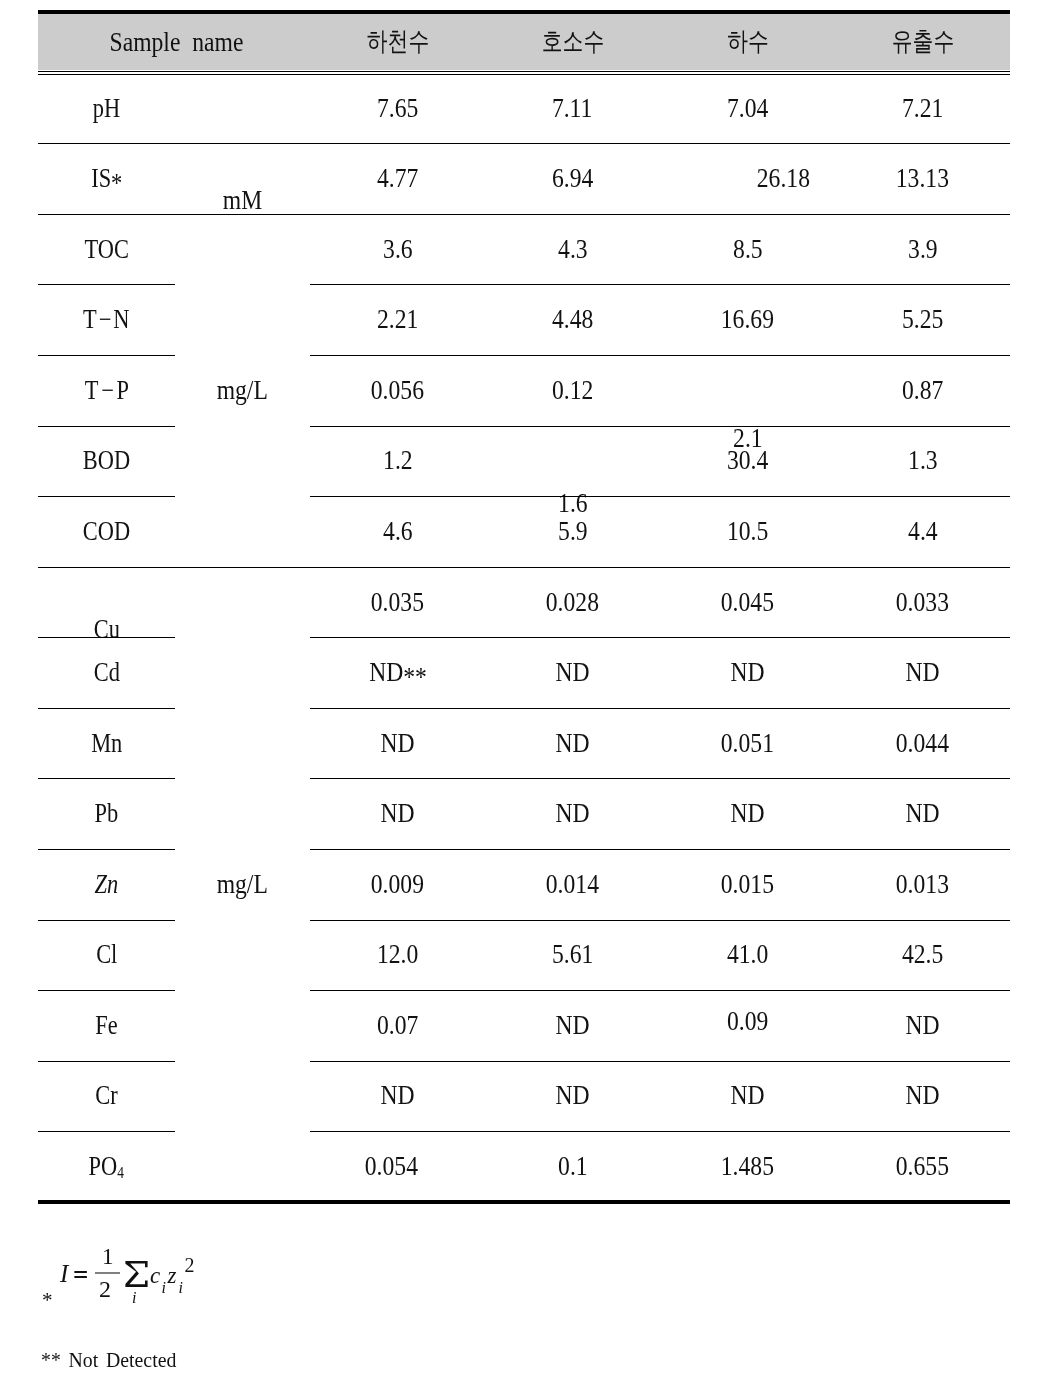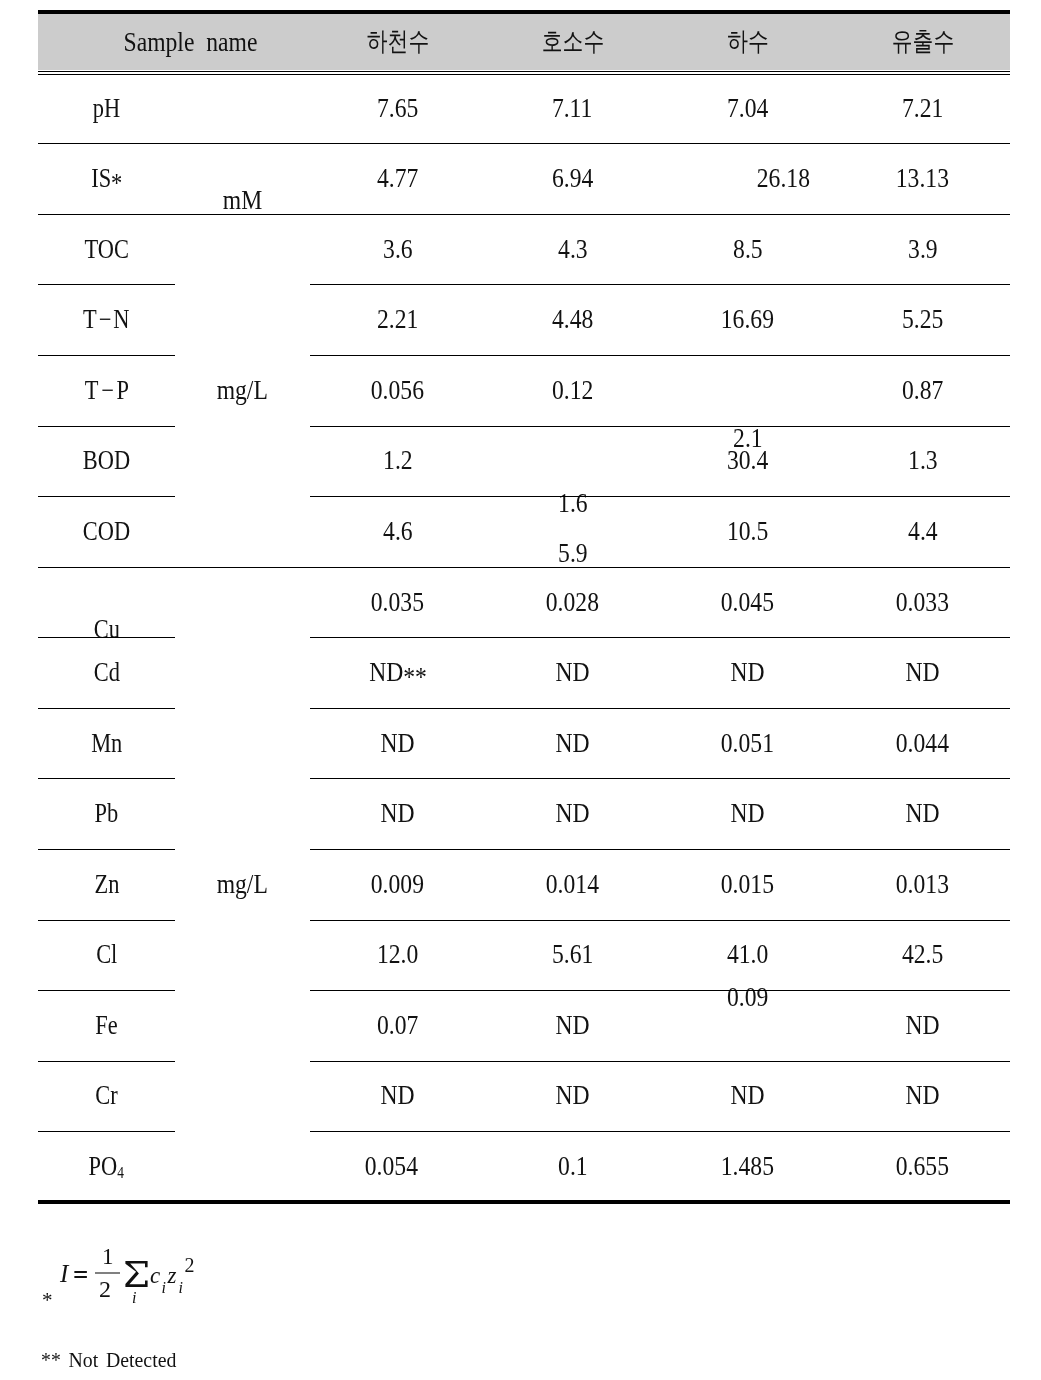--- a/index.html
+++ b/index.html
@@ -35,21 +35,21 @@
 </style>
 </head>
 <body>
 
 <div class="page">
   <div id="tablelayer">
       <div class="hdrbg" style="left: 38px; top: 14px; width: 972px; height: 56px;"></div>
       <div class="rule" style="left: 38px; top: 10px; width: 972px; height: 4px;"></div>
       <div class="rule" style="left: 38px; top: 70.6px; width: 972px; height: 1.6px;"></div>
       <div class="rule" style="left: 38px; top: 73.6px; width: 972px; height: 1.6px;"></div>
-      <div class="cell hdr" style="left: 54px; top: 14px; width: 272px; height: 56px;"><span>Sample  name</span></div>
+      <div class="cell hdr" style="left: 40px; top: 14px; width: 272px; height: 56px;"><span>Sample  name</span></div>
       <div class="cell ko" style="left: 310px; top: 14px; width: 175px; height: 56px;"><span>하천수</span></div>
       <div class="cell ko" style="left: 485px; top: 14px; width: 175px; height: 56px;"><span>호소수</span></div>
       <div class="cell ko" style="left: 660px; top: 14px; width: 175px; height: 56px;"><span>하수</span></div>
       <div class="cell ko" style="left: 835px; top: 14px; width: 175px; height: 56px;"><span>유출수</span></div>
       <div class="cell body label" style="left: 38px; top: 72.73px; width: 137px; height: 70.57px;"><span>pH</span></div>
       <div class="cell body" style="left: 310px; top: 72.73px; width: 175px; height: 70.57px;"><span>7.65</span></div>
       <div class="cell body" style="left: 485px; top: 72.73px; width: 175px; height: 70.57px;"><span>7.11</span></div>
       <div class="cell body" style="left: 660px; top: 72.73px; width: 175px; height: 70.57px;"><span>7.04</span></div>
       <div class="cell body" style="left: 835px; top: 72.73px; width: 175px; height: 70.57px;"><span>7.21</span></div>
       <div class="cell body label" style="left: 38px; top: 143.3px; width: 137px; height: 70.57px;"><span>IS<span class="ast">*</span></span></div>
@@ -72,21 +72,21 @@
       <div class="cell body" style="left: 485px; top: 355.01px; width: 175px; height: 70.57px;"><span>0.12</span></div>
       <div class="cell body" style="left: 660px; top: 355.01px; width: 175px; height: 70.57px; margin-top: 48px;"><span>2.1</span></div>
       <div class="cell body" style="left: 835px; top: 355.01px; width: 175px; height: 70.57px;"><span>0.87</span></div>
       <div class="cell body label" style="left: 38px; top: 425.58px; width: 137px; height: 70.57px;"><span>BOD</span></div>
       <div class="cell body" style="left: 310px; top: 425.58px; width: 175px; height: 70.57px;"><span>1.2</span></div>
       <div class="cell body" style="left: 485px; top: 449px; width: 175px; height: 70.57px; margin-top: 19px;"><span>1.6</span></div>
       <div class="cell body" style="left: 660px; top: 425.58px; width: 175px; height: 70.57px;"><span>30.4</span></div>
       <div class="cell body" style="left: 835px; top: 425.58px; width: 175px; height: 70.57px;"><span>1.3</span></div>
       <div class="cell body label" style="left: 38px; top: 496.15px; width: 137px; height: 70.57px;"><span>COD</span></div>
       <div class="cell body" style="left: 310px; top: 496.15px; width: 175px; height: 70.57px;"><span>4.6</span></div>
-      <div class="cell body" style="left: 485px; top: 496.15px; width: 175px; height: 70.57px; align-items: flex-end;"><span>5.9</span></div>
+      <div class="cell body" style="left: 485px; top: 496.15px; width: 175px; height: 70.57px;"><span>5.9</span></div>
       <div class="cell body" style="left: 660px; top: 496.15px; width: 175px; height: 70.57px;"><span>10.5</span></div>
       <div class="cell body" style="left: 835px; top: 496.15px; width: 175px; height: 70.57px;"><span>4.4</span></div>
       <div class="cell body label" style="left: 38px; top: 566.72px; width: 137px; height: 70.57px; margin-top: 27px;"><span>Cu</span></div>
       <div class="cell body" style="left: 310px; top: 566.72px; width: 175px; height: 70.57px;"><span>0.035</span></div>
       <div class="cell body" style="left: 485px; top: 566.72px; width: 175px; height: 70.57px;"><span>0.028</span></div>
       <div class="cell body" style="left: 660px; top: 566.72px; width: 175px; height: 70.57px;"><span>0.045</span></div>
       <div class="cell body" style="left: 835px; top: 566.72px; width: 175px; height: 70.57px;"><span>0.033</span></div>
       <div class="cell body label" style="left: 38px; top: 637.29px; width: 137px; height: 70.57px;"><span>Cd</span></div>
       <div class="cell body" style="left: 310px; top: 637.29px; width: 175px; height: 70.57px;"><span>ND<span class="ast">**</span></span></div>
       <div class="cell body" style="left: 485px; top: 637.29px; width: 175px; height: 70.57px;"><span>ND</span></div>
@@ -95,34 +95,34 @@
       <div class="cell body label" style="left: 38px; top: 707.86px; width: 137px; height: 70.57px;"><span>Mn</span></div>
       <div class="cell body" style="left: 310px; top: 707.86px; width: 175px; height: 70.57px;"><span>ND</span></div>
       <div class="cell body" style="left: 485px; top: 707.86px; width: 175px; height: 70.57px;"><span>ND</span></div>
       <div class="cell body" style="left: 660px; top: 707.86px; width: 175px; height: 70.57px; align-items: center;"><span>0.051</span></div>
       <div class="cell body" style="left: 835px; top: 707.86px; width: 175px; height: 70.57px;"><span>0.044</span></div>
       <div class="cell body label" style="left: 38px; top: 778.43px; width: 137px; height: 70.57px;"><span>Pb</span></div>
       <div class="cell body" style="left: 310px; top: 778.43px; width: 175px; height: 70.57px;"><span>ND</span></div>
       <div class="cell body" style="left: 485px; top: 778.43px; width: 175px; height: 70.57px;"><span>ND</span></div>
       <div class="cell body" style="left: 660px; top: 778.43px; width: 175px; height: 70.57px;"><span>ND</span></div>
       <div class="cell body" style="left: 835px; top: 778.43px; width: 175px; height: 70.57px;"><span>ND</span></div>
-      <div class="cell body label" style="left: 38px; top: 849px; width: 137px; height: 70.57px;"><span>Zn</span></div>
+      <div class="cell body label" style="left: 38px; top: 849px; width: 137px; height: 70.57px; font-style: italic;"><span>Zn</span></div>
       <div class="cell body" style="left: 310px; top: 849px; width: 175px; height: 70.57px;"><span>0.009</span></div>
       <div class="cell body" style="left: 485px; top: 849px; width: 175px; height: 70.57px;"><span>0.014</span></div>
       <div class="cell body" style="left: 660px; top: 849px; width: 175px; height: 70.57px;"><span>0.015</span></div>
       <div class="cell body" style="left: 835px; top: 849px; width: 175px; height: 70.57px;"><span>0.013</span></div>
       <div class="cell body label" style="left: 38px; top: 919.57px; width: 137px; height: 70.57px;"><span>Cl</span></div>
       <div class="cell body" style="left: 310px; top: 919.57px; width: 175px; height: 70.57px;"><span>12.0</span></div>
       <div class="cell body" style="left: 485px; top: 919.57px; width: 175px; height: 70.57px;"><span>5.61</span></div>
       <div class="cell body" style="left: 660px; top: 919.57px; width: 175px; height: 70.57px;"><span>41.0</span></div>
       <div class="cell body" style="left: 835px; top: 919.57px; width: 175px; height: 70.57px;"><span>42.5</span></div>
       <div class="cell body label" style="left: 38px; top: 990.14px; width: 137px; height: 70.57px;"><span>Fe</span></div>
       <div class="cell body" style="left: 310px; top: 990.14px; width: 175px; height: 70.57px;"><span>0.07</span></div>
       <div class="cell body" style="left: 485px; top: 990.14px; width: 175px; height: 70.57px;"><span>ND</span></div>
-      <div class="cell body" style="left: 660px; top: 962px; width: 175px; height: 70.57px;"><span>0.09</span></div>
+      <div class="cell body" style="left: 660px; top: 986px; width: 175px; height: 70.57px;"><span>0.09</span></div>
       <div class="cell body" style="left: 835px; top: 990.14px; width: 175px; height: 70.57px;"><span>ND</span></div>
       <div class="cell body label" style="left: 38px; top: 1060.71px; width: 137px; height: 70.57px;"><span>Cr</span></div>
       <div class="cell body" style="left: 310px; top: 1060.71px; width: 175px; height: 70.57px;"><span>ND</span></div>
       <div class="cell body" style="left: 485px; top: 1060.71px; width: 175px; height: 70.57px;"><span>ND</span></div>
       <div class="cell body" style="left: 660px; top: 1060.71px; width: 175px; height: 70.57px;"><span>ND</span></div>
       <div class="cell body" style="left: 835px; top: 1060.71px; width: 175px; height: 70.57px;"><span>ND</span></div>
       <div class="cell body label" style="left: 38px; top: 1131.28px; width: 137px; height: 70.57px;"><span>PO<sub>4</sub></span></div>
       <div class="cell body" style="left: 304px; top: 1131.28px; width: 175px; height: 70.57px;"><span>0.054</span></div>
       <div class="cell body" style="left: 485px; top: 1131.28px; width: 175px; height: 70.57px;"><span>0.1</span></div>
       <div class="cell body" style="left: 660px; top: 1131.28px; width: 175px; height: 70.57px;"><span>1.485</span></div>

